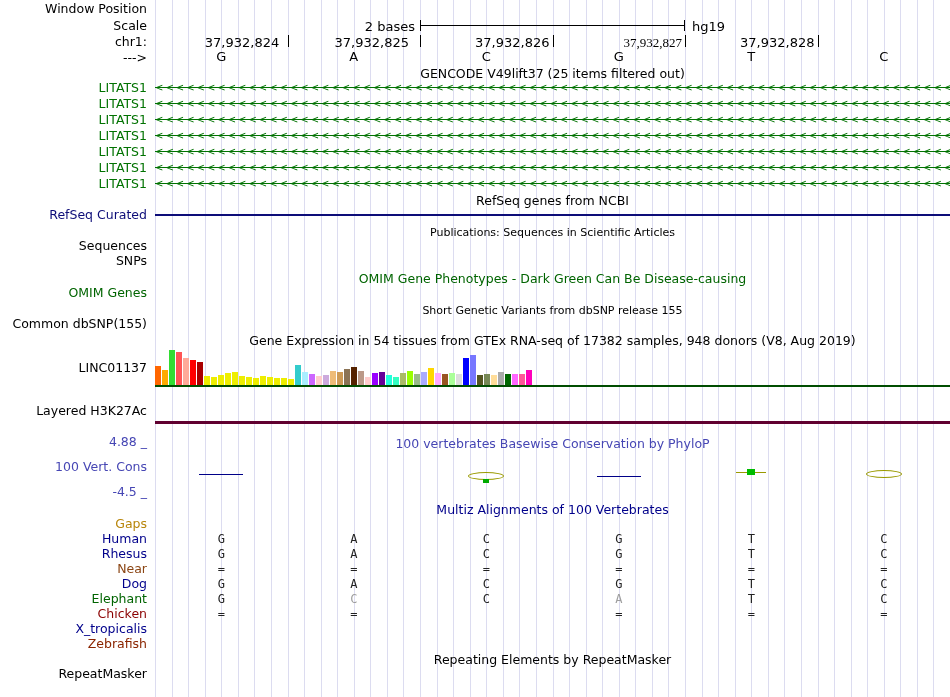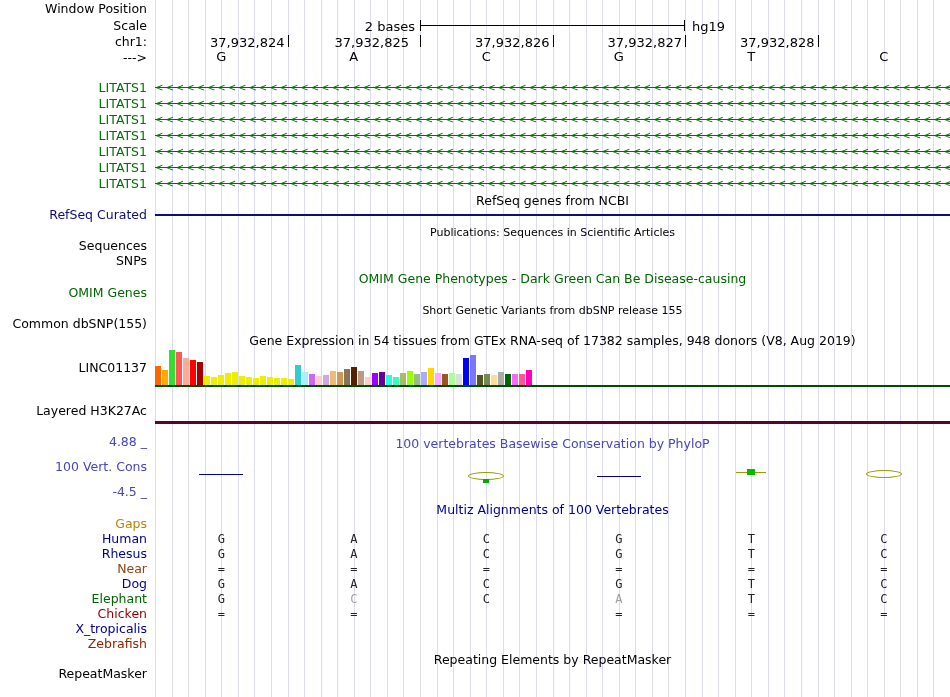--- a/index.html
+++ b/index.html
@@ -124,40 +124,41 @@
   </div>
 
 
   <div class="abs" style="top:19px;left:340px;width:75px;text-align:right">2 bases</div>
   <div class="abs" style="top:25px;left:420px;width:265px;height:1px;background:#000"></div>
   <div class="abs" style="top:20px;left:420px;width:1px;height:11px;background:#000"></div>
   <div class="abs" style="top:20px;left:684px;width:1px;height:11px;background:#000"></div>
   <div class="abs" style="top:19px;left:692px">hg19</div>
 
   <div id="ruler-layer" class="layer">
-      <div class="rnum" style="left: 199.5px; top: 36px; width: 85px;">37,932,824</div>
+      <div class="rnum" style="left: 199.5px; top: 36px; width: 85px; text-align: center;">37,932,824</div>
       <div class="abs" style="left: 287.5px; top: 35px; width: 1px; height: 12px; background: rgb(0, 0, 0);"></div>
       <div class="rnum" style="left: 324px; top: 36px; width: 85px;">37,932,825</div>
       <div class="abs" style="left: 420px; top: 35px; width: 1px; height: 12px; background: rgb(0, 0, 0);"></div>
       <div class="rnum" style="left: 464.5px; top: 36px; width: 85px;">37,932,826</div>
       <div class="abs" style="left: 552.5px; top: 35px; width: 1px; height: 12px; background: rgb(0, 0, 0);"></div>
-      <div class="rnum" style="left: 597px; top: 36px; width: 85px;">37,932,827</div>
+      <div class="rnum" style="left: 597px; top: 36px; width: 85px; font-family: Liberation Serif, serif;">37,932,827</div>
       <div class="abs" style="left: 685px; top: 35px; width: 1px; height: 12px; background: rgb(0, 0, 0);"></div>
       <div class="rnum" style="left: 729.5px; top: 36px; width: 85px;">37,932,828</div>
       <div class="abs" style="left: 817.5px; top: 35px; width: 1px; height: 12px; background: rgb(0, 0, 0);"></div>
     </div>
   <div id="bases-layer" class="layer">
       <div class="baseletter" style="left: 211.25px; top: 50px; width: 20px;">G</div>
       <div class="baseletter" style="left: 343.75px; top: 50px; width: 20px;">A</div>
       <div class="baseletter" style="left: 476.25px; top: 50px; width: 20px;">C</div>
       <div class="baseletter" style="left: 608.75px; top: 50px; width: 20px;">G</div>
       <div class="baseletter" style="left: 741.25px; top: 50px; width: 20px;">T</div>
       <div class="baseletter" style="left: 873.75px; top: 50px; width: 20px;">C</div>
     </div>
 
+  <div class="title" style="top:67px">GENCODE V49lift37 (25 items filtered out)</div>
   <div class="title" style="top:194px">RefSeq genes from NCBI</div>
   <div class="title small" style="top:226px">Publications: Sequences in Scientific Articles</div>
   <div class="title green" style="top:272px">OMIM Gene Phenotypes - Dark Green Can Be Disease-causing</div>
   <div class="title small" style="top:304px">Short Genetic Variants from dbSNP release 155</div>
   <div class="title" style="top:334px">Gene Expression in 54 tissues from GTEx RNA-seq of 17382 samples, 948 donors (V8, Aug 2019)</div>
   <div class="title blue" style="top:437px">100 vertebrates Basewise Conservation by PhyloP</div>
   <div class="title darknavy" style="top:503px">Multiz Alignments of 100 Vertebrates</div>
   <div class="title" style="top:653px">Repeating Elements by RepeatMasker</div>
 
   <div id="gencode-rows" class="layer">

